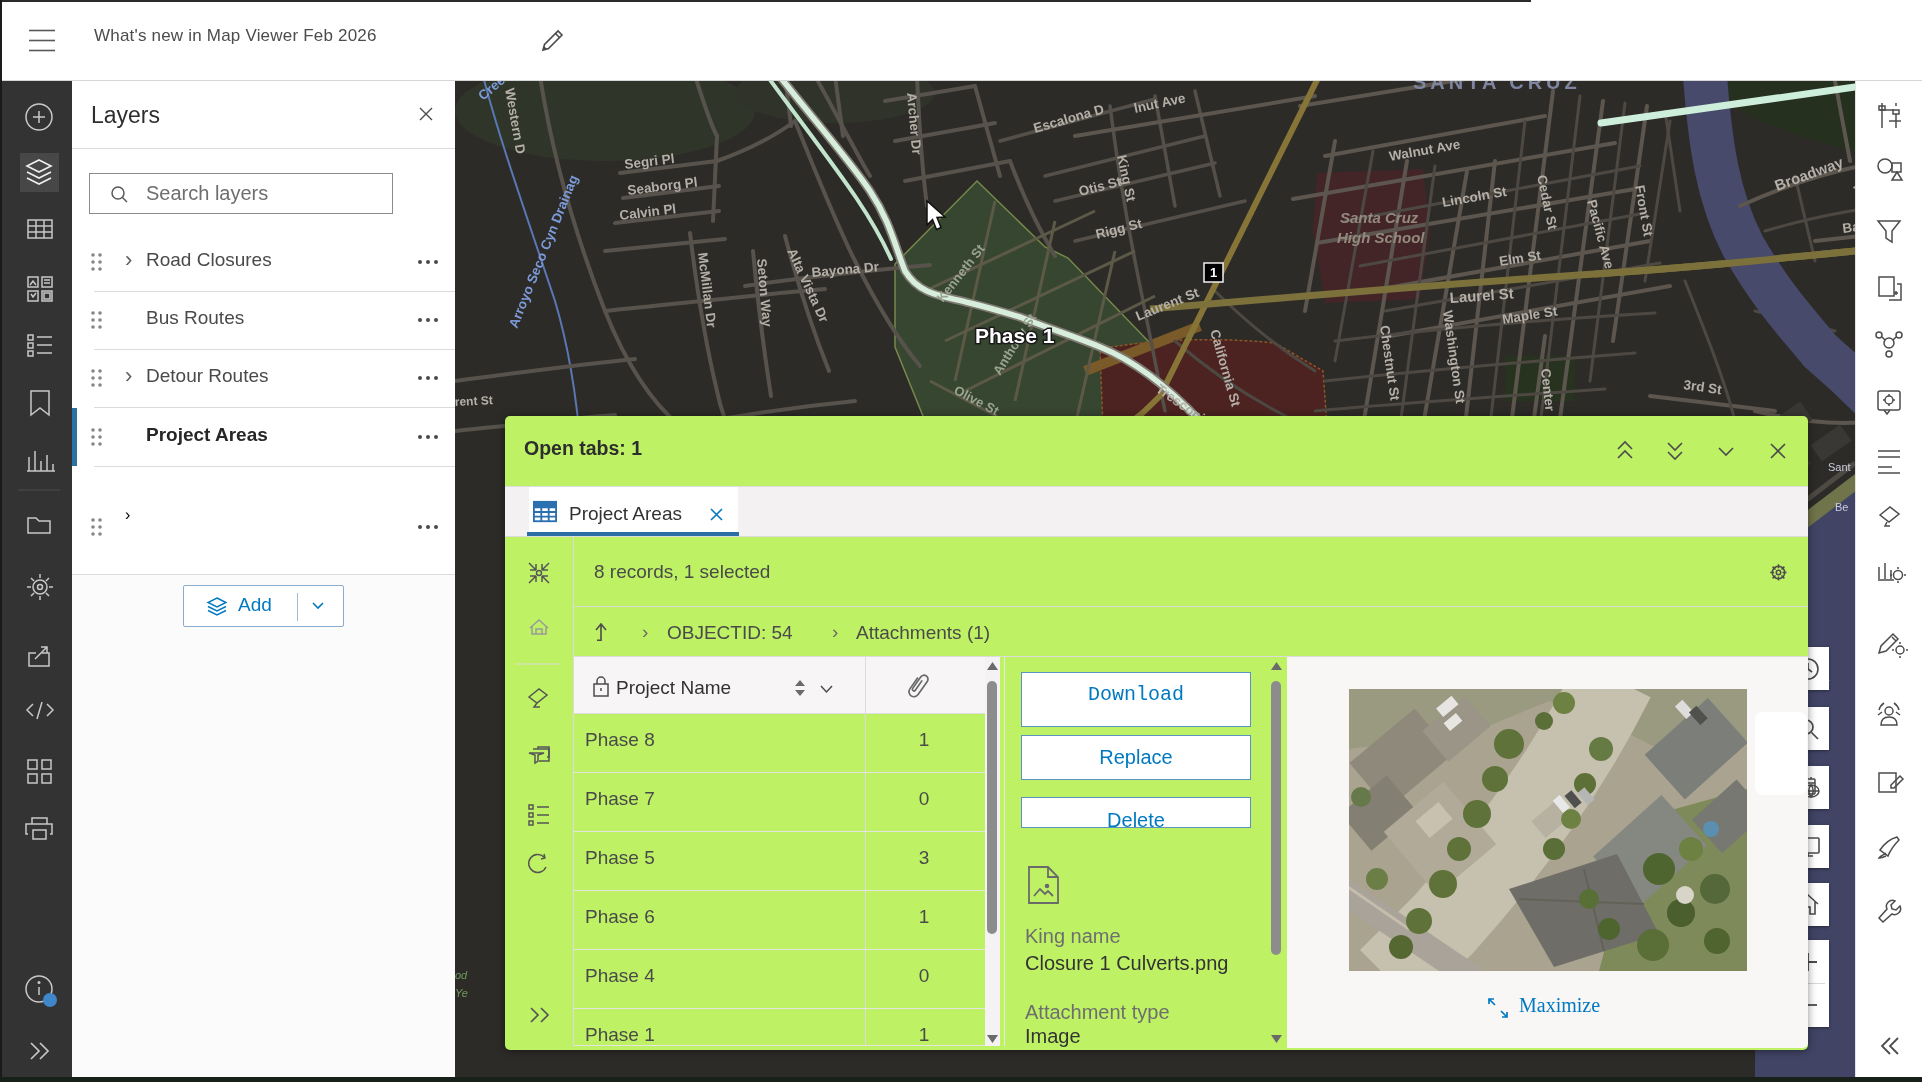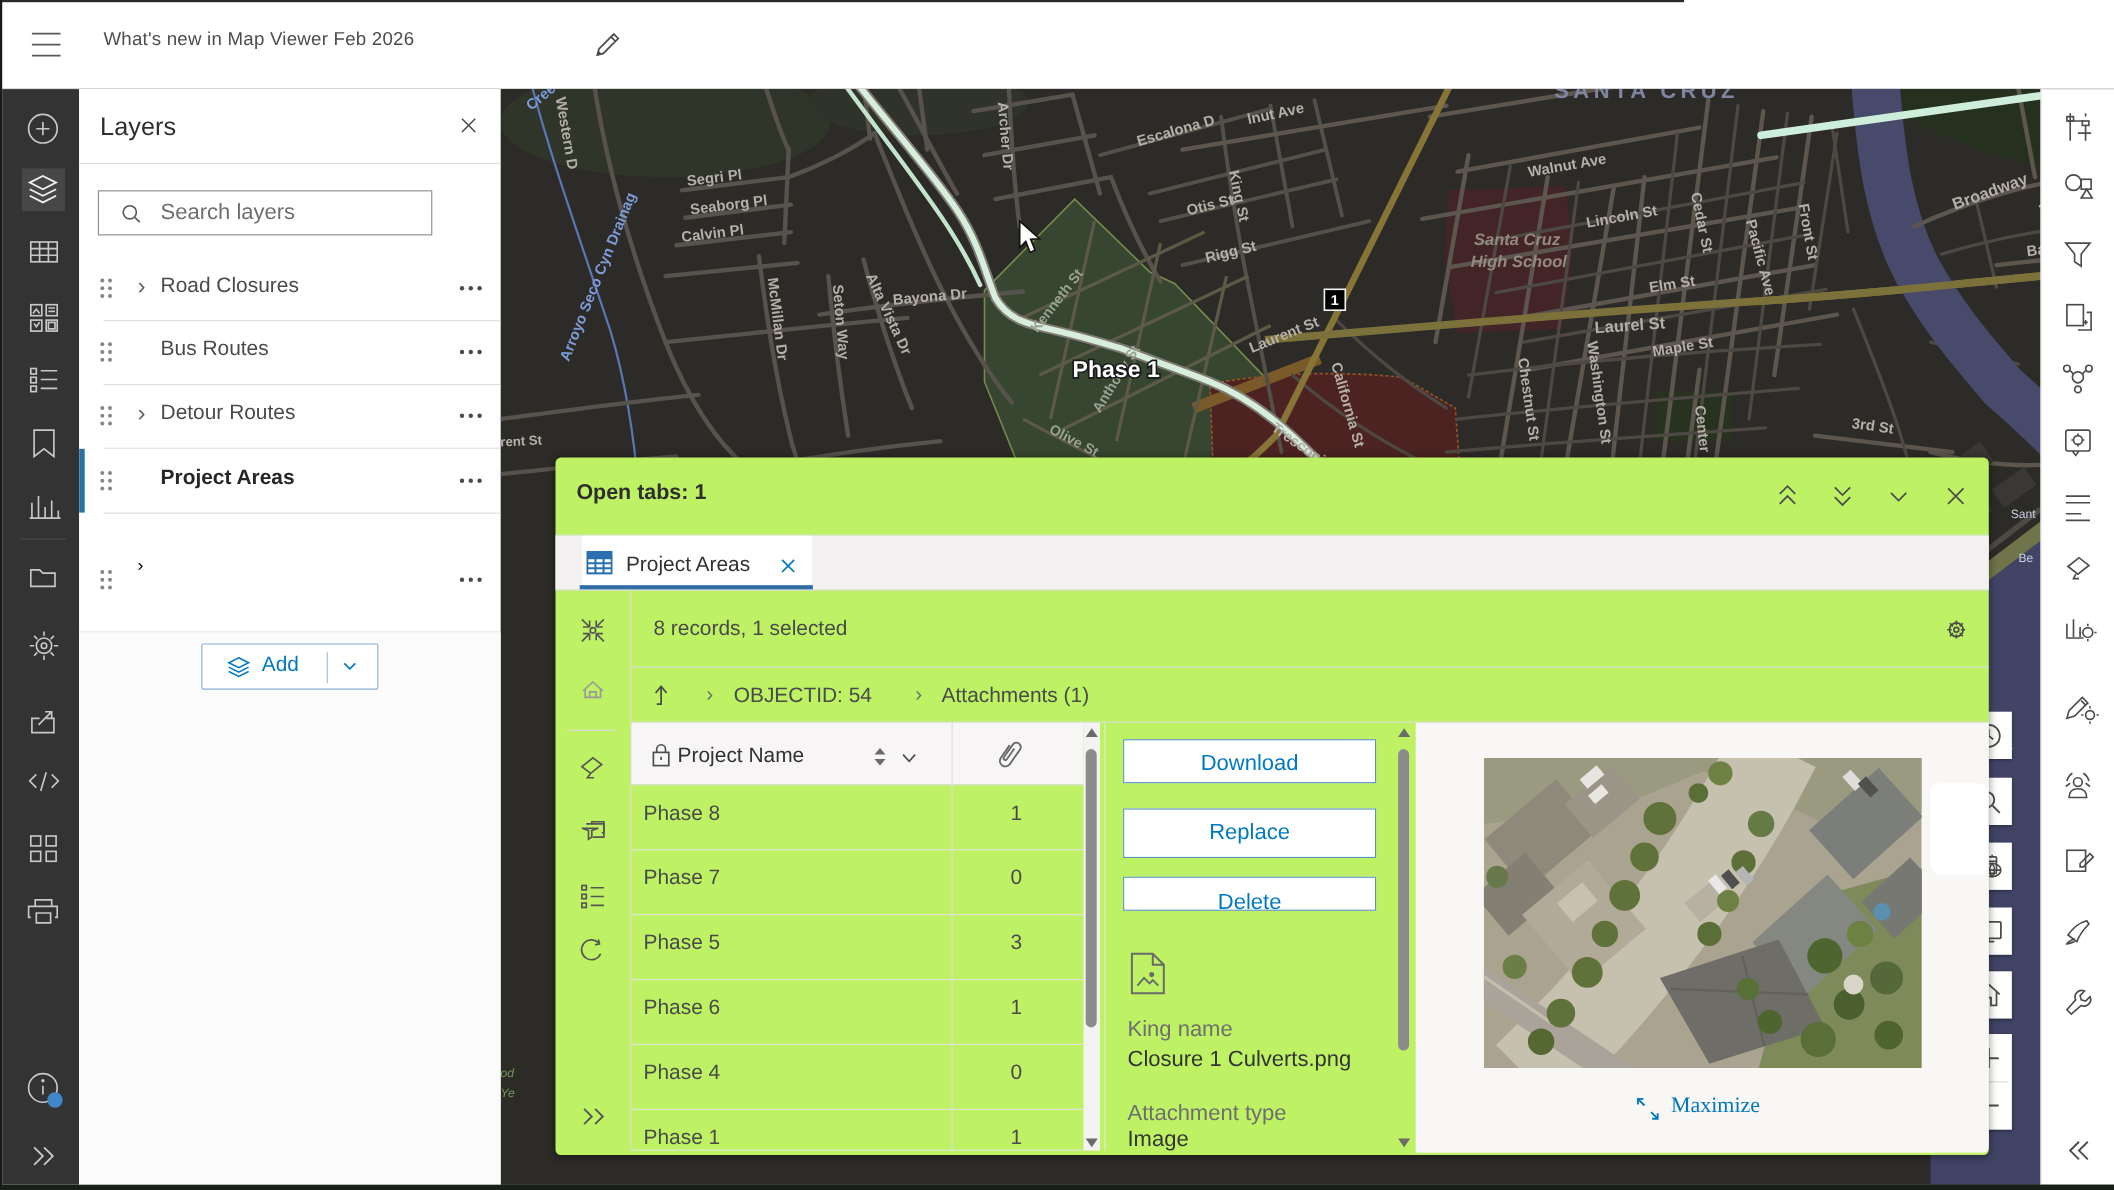--- a/index.html
+++ b/index.html
@@ -632,21 +632,21 @@
     <div class="abs" style="left:480px;top:241px;width:15px;height:389px;background:#f4f2f2;"></div>
     <svg class="abs" style="left:481px;top:245px" width="13" height="10" viewBox="0 0 13 10">
         <path d="M6.5 1 L12 9 H1 Z" fill="#6a6a6a"></path>
       </svg>
     <svg class="abs" style="left:481px;top:618px" width="13" height="10" viewBox="0 0 13 10">
         <path d="M6.5 9 L1 1 H12 Z" fill="#6a6a6a"></path>
       </svg>
     <div class="abs" style="left:482px;top:265px;width:10px;height:253px;background:#8c8c8c;border-radius:5px;"></div>
     <div class="abs" style="left:499px;top:241px;width:1px;height:389px;background:#e6e6e6;"></div>
 
-    <div class="btn-blue" style="left:516px;top:256px;width:230px;height:40px;line-height:43px;">Download</div>
+    <div class="btn-blue" style="left:516px;top:256px;width:230px;height:55px;line-height:43px;font-family:Liberation Mono, monospace;">Download</div>
     <div class="btn-blue" style="left:516px;top:319px;width:230px;height:45px;line-height:43px;">Replace</div>
     <div class="btn-blue" style="left:516px;top:381px;width:230px;height:31px;line-height:45px;">Delete</div>
     <svg class="abs" style="left:522px;top:449px" width="33" height="40" viewBox="0 0 33 40">
       <g fill="none" stroke="#6a6a6a" stroke-width="1.8">
         <path d="M2 38 V2 H21 L31 12 V38 Z"></path>
         <path d="M21 2 V12 H31"></path>
         <path d="M7 31 l6 -7 5 5 3 -3 5 5"></path>
         <circle cx="20" cy="21" r="1.4" fill="#6a6a6a"></circle>
       </g>
     </svg>

